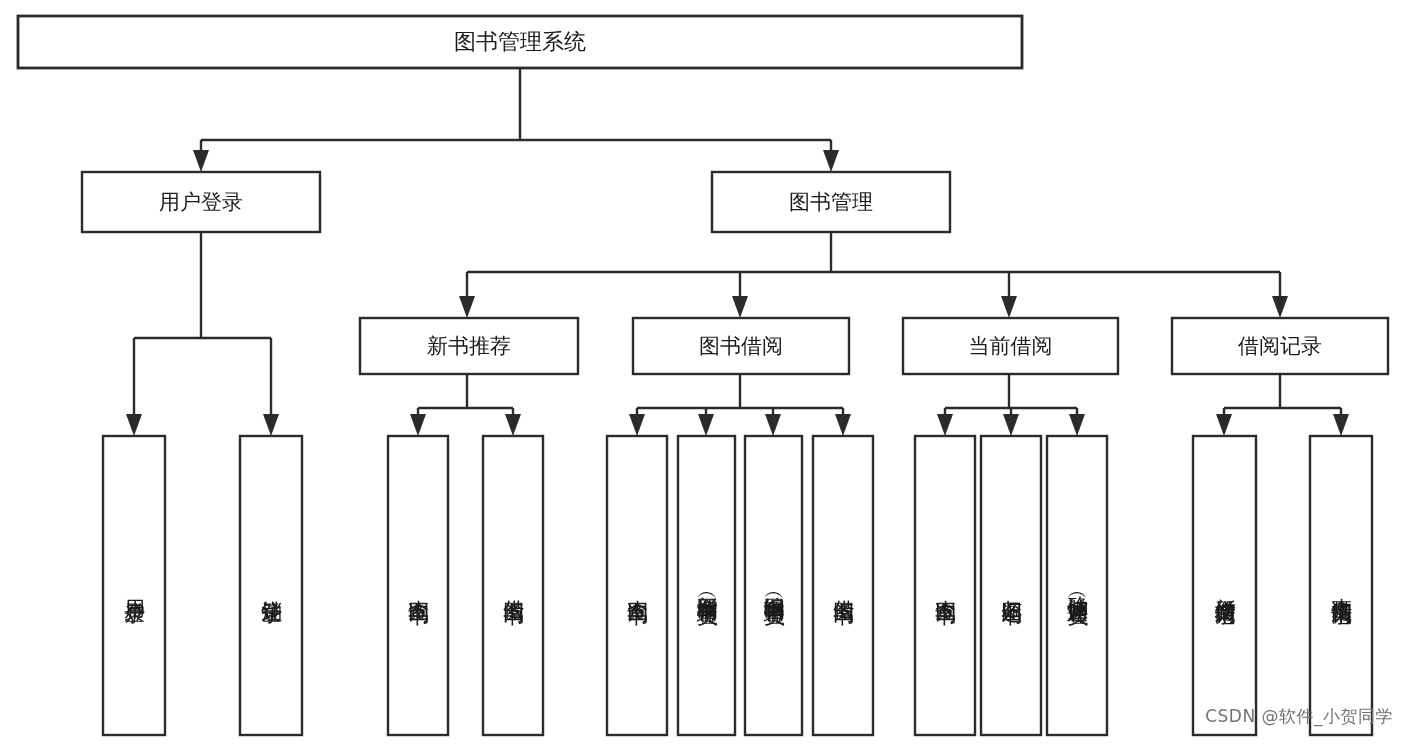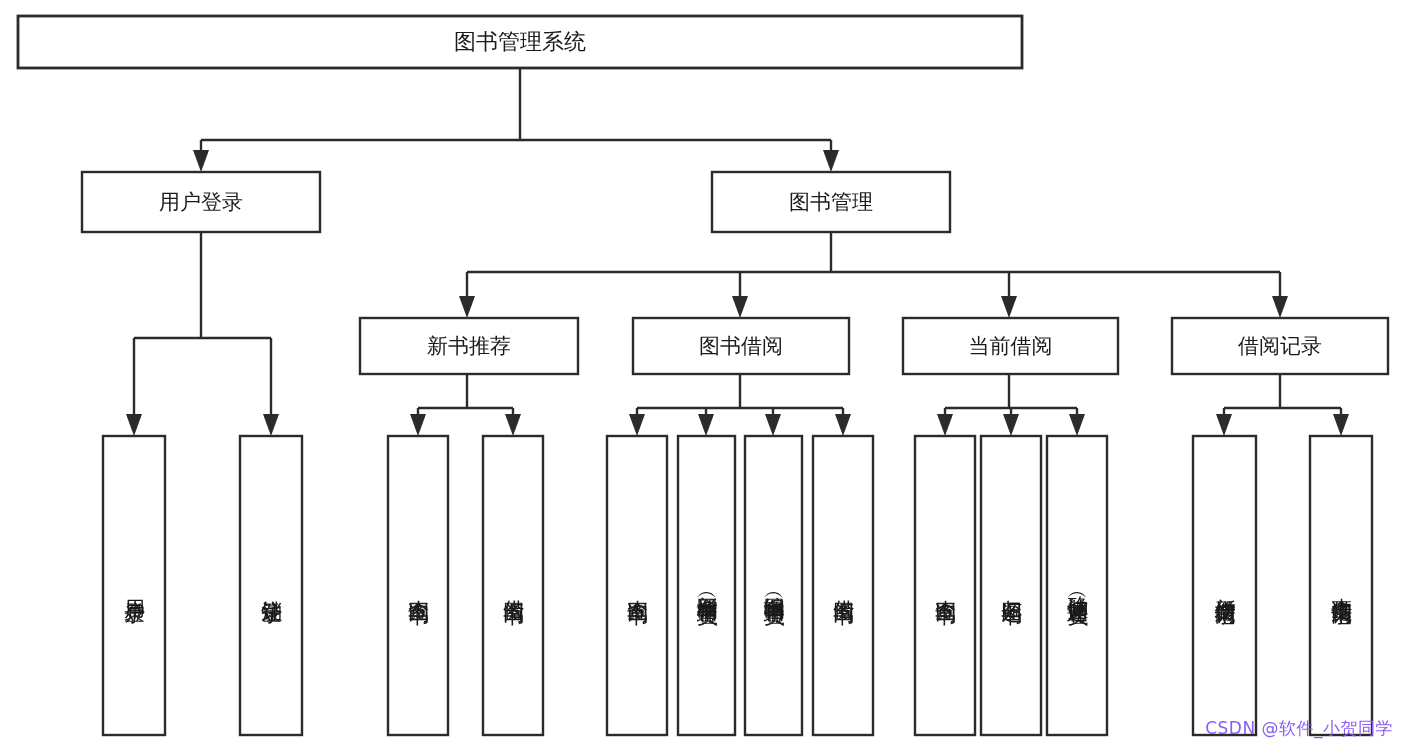--- a/index.html
+++ b/index.html
@@ -67,24 +67,24 @@
     font-size: 21px;
     line-height: 1.22;
     letter-spacing: 1.5px;
     color: #1a1a1a;
     white-space: nowrap;
     text-align: center;
   }
   .watermark {
     position: absolute;
     right: 12px;
-    bottom: 7px;
+    bottom: 19px;
     font-family: "DejaVu Sans", "Liberation Sans", sans-serif;
     font-size: 17px;
-    color: #8b5cf6;
+    color: #737373;
     letter-spacing: 0.5px;
     white-space: nowrap;
     pointer-events: none;
     margin-top: 28px;
   }
 </style>
 </head>
 <body>
 
 <div id="diagram-root">

